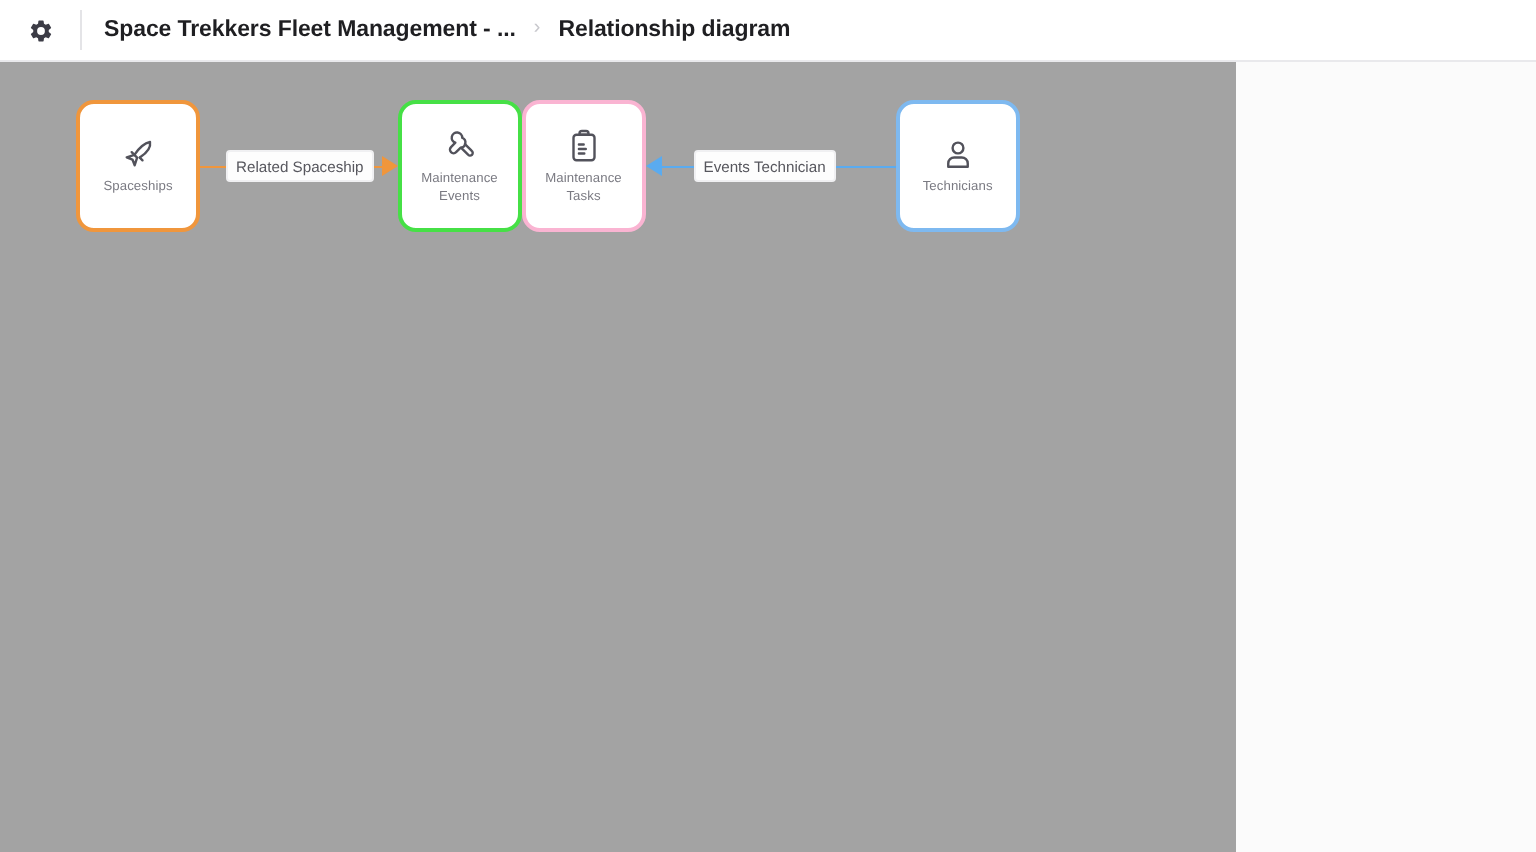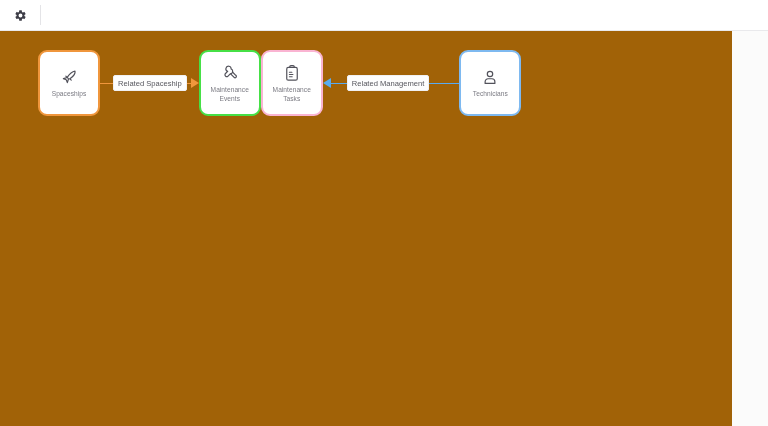--- a/index.html
+++ b/index.html
@@ -67,23 +67,23 @@
     font-size: 11.5px;
     font-weight: bold;
     color: #1f1f22;
     letter-spacing: -0.05px;
     white-space: nowrap;
   }
 
   
   .canvas {
     position: relative;
-    width: 732px;
+    width: 618px;
     height: 395px;
-    background: #a16207;
+    background: #a3a3a3;
     overflow: hidden;
   }
 
   .diagram {
     position: absolute;
     left: 38px;
     top: 19px;
     display: flex;
     align-items: center;
   }
@@ -169,20 +169,25 @@
   <div class="gear-btn">
     <span>
       <svg width="13" height="13" viewBox="0 0 24 24" fill="#3c3c46">
         <path d="M19.14 12.94c.04-.3.06-.61.06-.94s-.02-.64-.07-.94l2.03-1.58a.49.49 0 00.12-.61l-1.92-3.32a.49.49 0 00-.59-.22l-2.39.96a7.03 7.03 0 00-1.62-.94l-.36-2.54a.48.48 0 00-.48-.41h-3.84a.48.48 0 00-.47.41l-.36 2.54c-.59.24-1.13.57-1.62.94l-2.39-.96a.48.48 0 00-.59.22L2.74 8.87a.48.48 0 00.12.61l2.03 1.58c-.05.3-.09.63-.09.94s.02.64.07.94l-2.03 1.58a.49.49 0 00-.12.61l1.92 3.32c.12.22.37.29.59.22l2.39-.96c.5.38 1.03.7 1.62.94l.36 2.54c.05.24.25.41.49.41h3.84c.24 0 .45-.17.48-.41l.36-2.54c.59-.24 1.13-.56 1.62-.94l2.39.96c.22.08.47 0 .59-.22l1.92-3.32a.49.49 0 00-.12-.61l-2.01-1.58zM12 15.6A3.6 3.6 0 1112 8.4a3.6 3.6 0 010 7.2z"></path>
       </svg>
     </span>
   </div>
 
   <div class="hdr-divider"></div>
 
+  <div class="breadcrumb">
+    <span class="crumb-app">Space Trekkers Fleet Management - ...</span>
+    <span class="crumb-sep">›</span>
+    <span class="crumb-current">Relationship diagram</span>
+  </div>
 
 </div>
 
 <div class="canvas">
 
   <div class="diagram">
 
     <div class="node" id="node-spaceships" style="border-color: rgb(240, 150, 60);">
       <span class="node-icon">
         <svg width="18" height="18" viewBox="0 0 24 24" fill="none" stroke="#52525b" stroke-width="1.6" stroke-linecap="round" stroke-linejoin="round">
@@ -222,21 +227,21 @@
           <path d="M8.6 11h3.2M8.6 14h4.6M8.6 17h3.6"></path>
         </svg>
       </span>
       <span class="node-label" style="white-space: pre-line;">Maintenance
 Tasks</span>
     </div>
 
     <div class="edge" id="edge-related-technician">
       <div class="arrow left" id="arrow-e3" style="border-right-color: rgb(90, 171, 240);"></div>
       <div class="edge-line" id="line-e3-a" style="width: 16px; background: rgb(90, 171, 240);"></div>
-      <span class="edge-label" id="label-e3">Related Management</span>
+      <span class="edge-label" id="label-e3">Events Technician</span>
       <div class="edge-line" id="line-e3-b" style="width: 30px; background: rgb(90, 171, 240);"></div>
     </div>
 
     <div class="node" id="node-technicians" style="border-color: rgb(126, 185, 240);">
       <span class="node-icon">
         <svg width="18" height="18" viewBox="0 0 24 24" fill="none" stroke="#52525b" stroke-width="1.6" stroke-linecap="round" stroke-linejoin="round">
           <circle cx="12" cy="8" r="3.6"></circle>
           <path d="M5.5 20.5v-2.2a4 4 0 014-4h5a4 4 0 014 4v2.2z"></path>
         </svg>
       </span>

